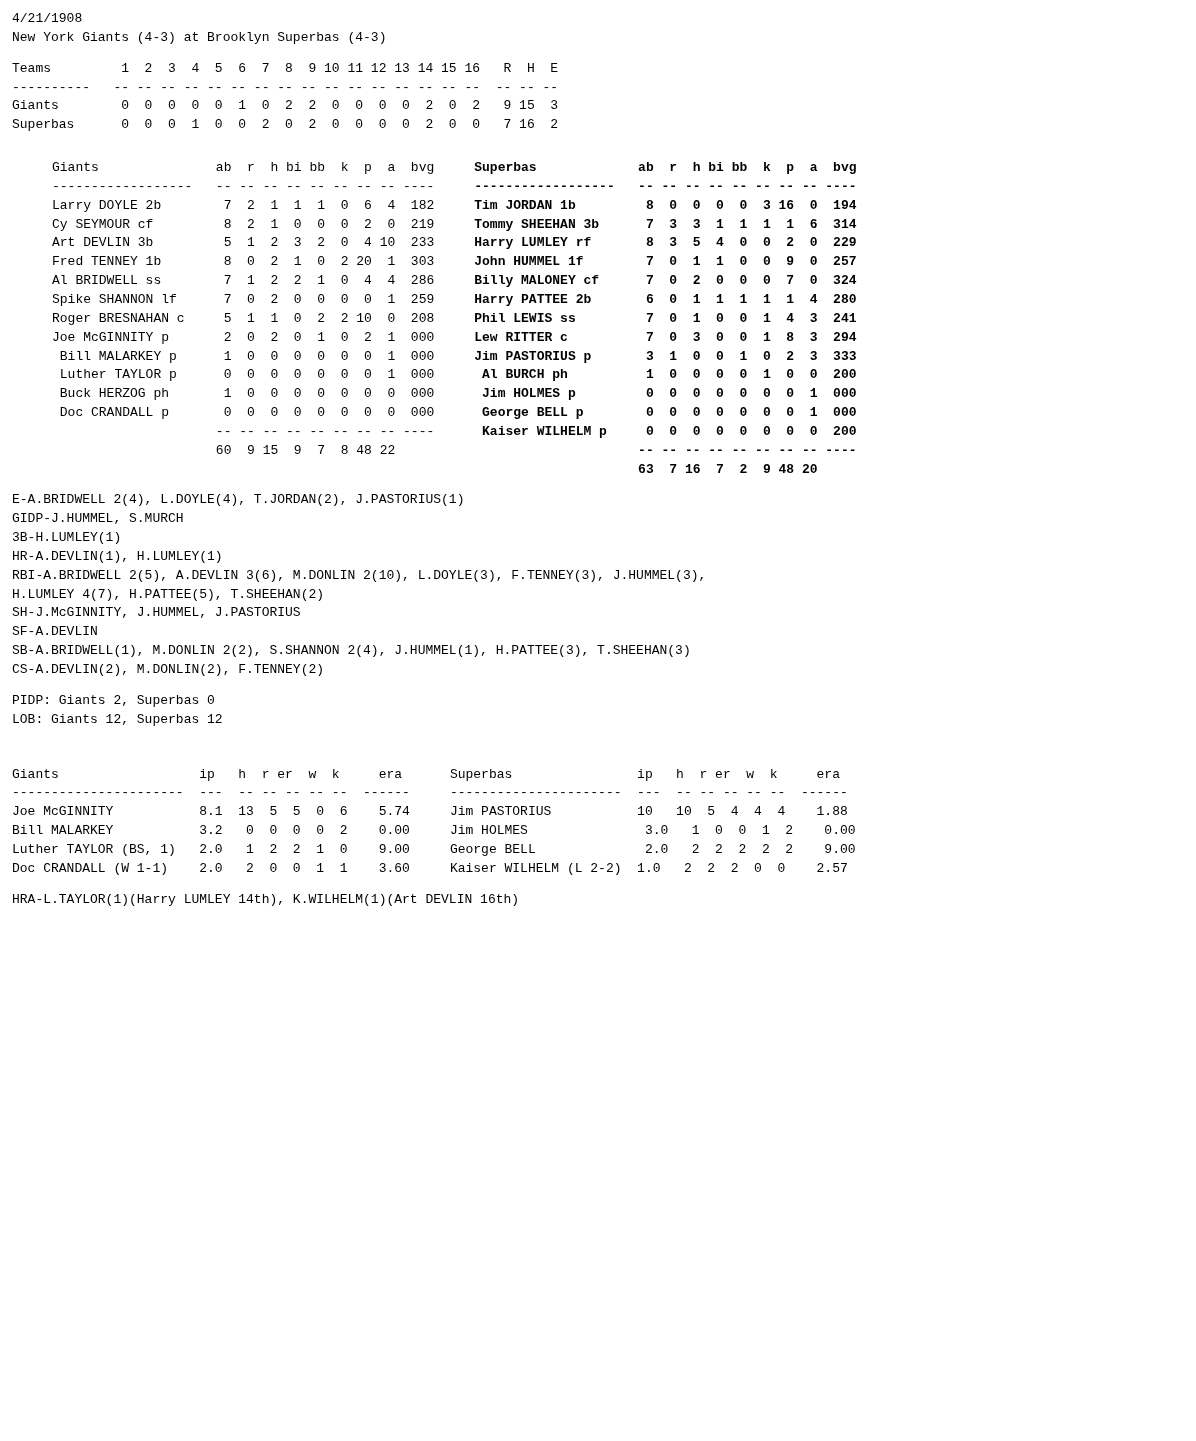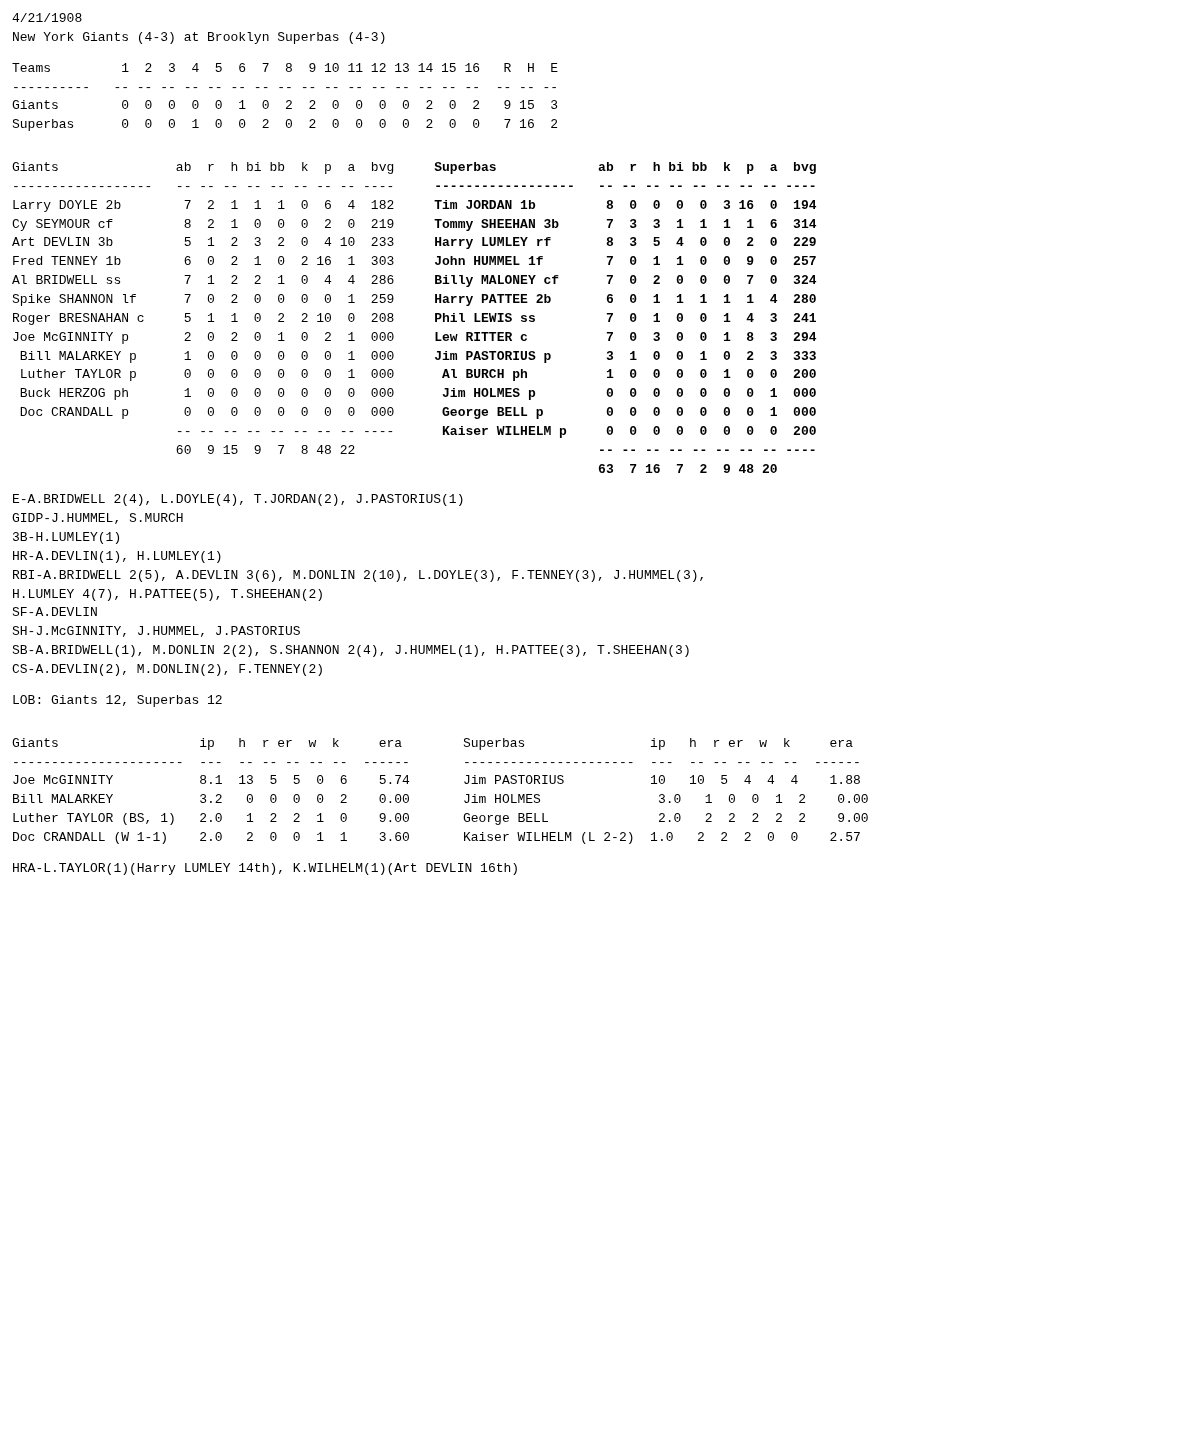--- a/index.html
+++ b/index.html
@@ -29,28 +29,28 @@
 
 <div class="line">Teams         1  2  3  4  5  6  7  8  9 10 11 12 13 14 15 16   R  H  E</div>
 <div class="line">----------   -- -- -- -- -- -- -- -- -- -- -- -- -- -- -- --  -- -- --</div>
 <div class="line">Giants        0  0  0  0  0  1  0  2  2  0  0  0  0  2  0  2   9 15  3</div>
 <div class="line">Superbas      0  0  0  1  0  0  2  0  2  0  0  0  0  2  0  0   7 16  2</div>
 
 <div class="spacer"></div>
 <div class="spacer"></div>
 
 <div style="display:flex; gap: 40px;">
-  <div style="flex:0 0 auto;">
+  <div style="flex:0 0 auto;margin-left:40px;">
     <div class="line">Giants               ab  r  h bi bb  k  p  a  bvg</div>
     <div class="line">------------------   -- -- -- -- -- -- -- -- ----</div>
     <div>
         <div class="line">Larry DOYLE 2b        7  2  1  1  1  0  6  4  182</div>
         <div class="line">Cy SEYMOUR cf         8  2  1  0  0  0  2  0  219</div>
         <div class="line">Art DEVLIN 3b         5  1  2  3  2  0  4 10  233</div>
-        <div class="line">Fred TENNEY 1b        6  0  2  1  0  2 16  1  303</div>
+        <div class="line">Fred TENNEY 1b        8  0  2  1  0  2 20  1  303</div>
         <div class="line">Al BRIDWELL ss        7  1  2  2  1  0  4  4  286</div>
         <div class="line">Spike SHANNON lf      7  0  2  0  0  0  0  1  259</div>
         <div class="line">Roger BRESNAHAN c     5  1  1  0  2  2 10  0  208</div>
         <div class="line">Joe McGINNITY p       2  0  2  0  1  0  2  1  000</div>
         <div class="line"> Bill MALARKEY p      1  0  0  0  0  0  0  1  000</div>
         <div class="line"> Luther TAYLOR p      0  0  0  0  0  0  0  1  000</div>
         <div class="line"> Buck HERZOG ph       1  0  0  0  0  0  0  0  000</div>
         <div class="line"> Doc CRANDALL p       0  0  0  0  0  0  0  0  000</div>
       </div>
     <div class="line">                     -- -- -- -- -- -- -- -- ----</div>
@@ -81,36 +81,37 @@
 
 <div class="spacer"></div>
 
 <div>
     <div class="line">E-A.BRIDWELL 2(4), L.DOYLE(4), T.JORDAN(2), J.PASTORIUS(1)</div>
     <div class="line">GIDP-J.HUMMEL, S.MURCH</div>
     <div class="line">3B-H.LUMLEY(1)</div>
     <div class="line">HR-A.DEVLIN(1), H.LUMLEY(1)</div>
     <div class="line">RBI-A.BRIDWELL 2(5), A.DEVLIN 3(6), M.DONLIN 2(10), L.DOYLE(3), F.TENNEY(3), J.HUMMEL(3),</div>
     <div class="line">H.LUMLEY 4(7), H.PATTEE(5), T.SHEEHAN(2)</div>
+    <div class="line">SH-J.McGINNITY, J.HUMMEL, J.PASTORIUS</div>
     <div class="line">SF-A.DEVLIN</div>
-    <div class="line">SH-J.McGINNITY, J.HUMMEL, J.PASTORIUS</div>
     <div class="line">SB-A.BRIDWELL(1), M.DONLIN 2(2), S.SHANNON 2(4), J.HUMMEL(1), H.PATTEE(3), T.SHEEHAN(3)</div>
     <div class="line">CS-A.DEVLIN(2), M.DONLIN(2), F.TENNEY(2)</div>
   </div>
 
 <div class="spacer"></div>
 
 <div>
+    <div class="line">PIDP: Giants 2, Superbas 0</div>
     <div class="line">LOB: Giants 12, Superbas 12</div>
   </div>
 
 <div class="spacer"></div>
 <div class="spacer"></div>
 
-<div style="display:flex; gap: 53px;">
+<div style="display:flex; gap: 40px; margin-top: 12px;">
   <div style="flex:0 0 auto;">
     <div class="line">Giants                  ip   h  r er  w  k     era</div>
     <div class="line">----------------------  ---  -- -- -- -- --  ------</div>
     <div>
         <div class="line">Joe McGINNITY           8.1  13  5  5  0  6    5.74</div>
         <div class="line">Bill MALARKEY           3.2   0  0  0  0  2    0.00</div>
         <div class="line">Luther TAYLOR (BS, 1)   2.0   1  2  2  1  0    9.00</div>
         <div class="line">Doc CRANDALL (W 1-1)    2.0   2  0  0  1  1    3.60</div>
       </div>
   </div>

